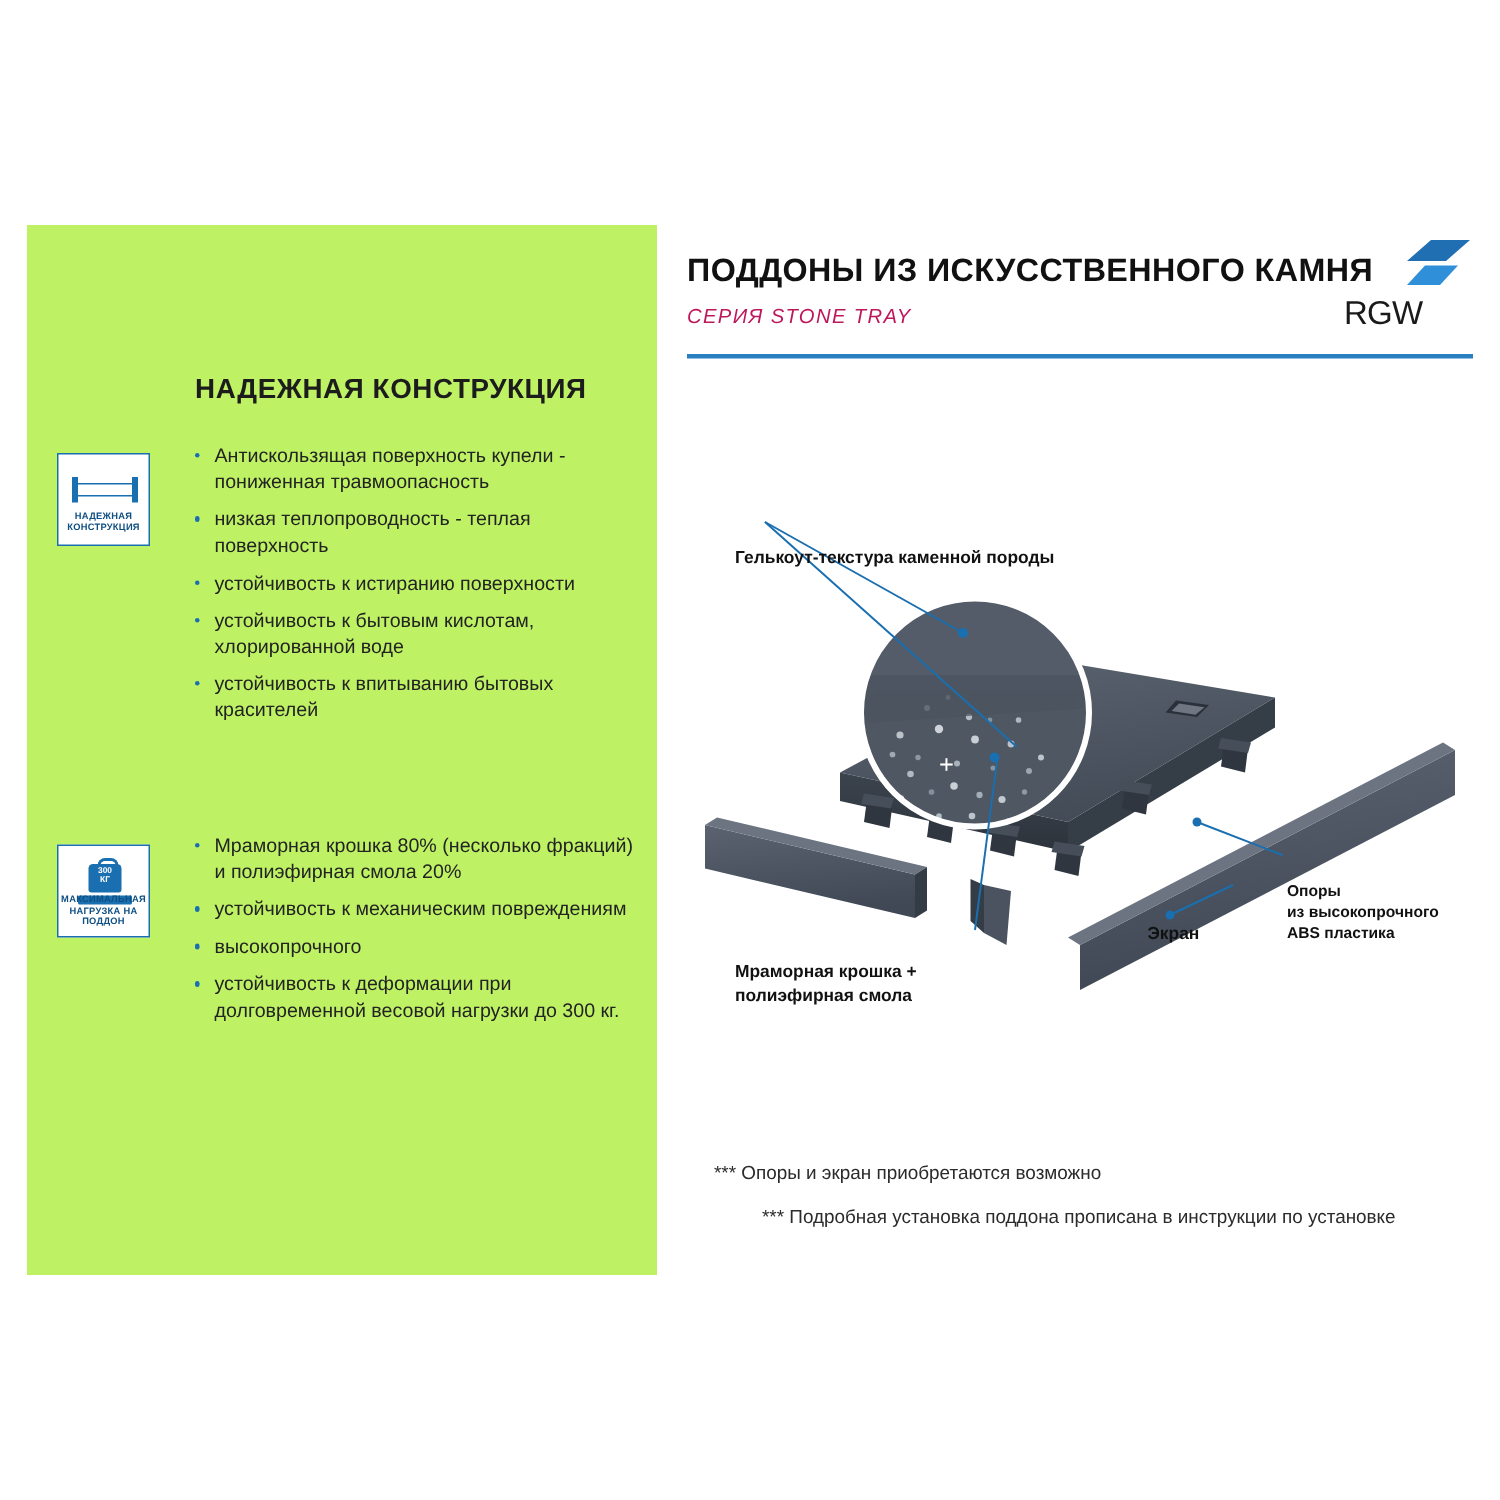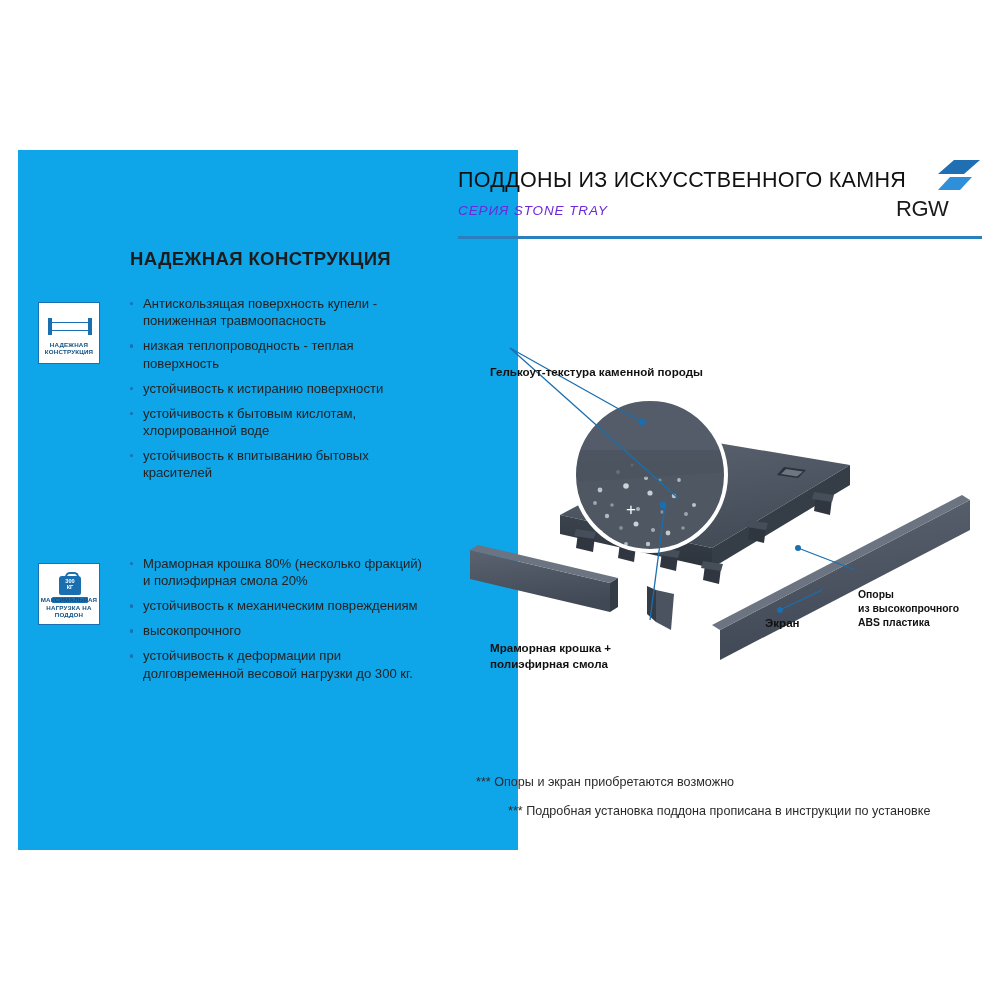--- a/index.html
+++ b/index.html
@@ -21,23 +21,23 @@
     left: 0; top: 0;
     width: 1000px;
     height: 1000px;
   }
 
   
   .left-panel {
     position: absolute;
     left: 18px;
     top: 150px;
-    width: 500px;
+    width: 420px;
     height: 700px;
-    background: #0ea5e9;
+    background: #bef264;
   }
 
   .left-title {
     position: absolute;
     left: 112px;
     top: 98px;
     font-size: 18.5px;
     font-weight: bold;
     letter-spacing: 0.4px;
     color: #1c1c1c;
@@ -171,33 +171,33 @@
     border-radius: 50%;
     background: #1a6fb0;
   }
 
   
   .header-title {
     position: absolute;
     left: 458px;
     top: 168px;
     font-size: 21.5px;
-    font-weight: normal;
+    font-weight: bold;
     letter-spacing: 0.3px;
     color: #111;
     text-align: right;
   }
   .header-sub {
     position: absolute;
     left: 458px;
     top: 203px;
     font-size: 13.5px;
     font-style: italic;
     letter-spacing: 0.9px;
-    color: #6d28d9;
+    color: #be185d;
   }
   .header-rule {
     position: absolute;
     left: 458px;
     top: 236px;
     width: 524px;
     height: 3px;
     background: #2a7fbf;
   }
 

